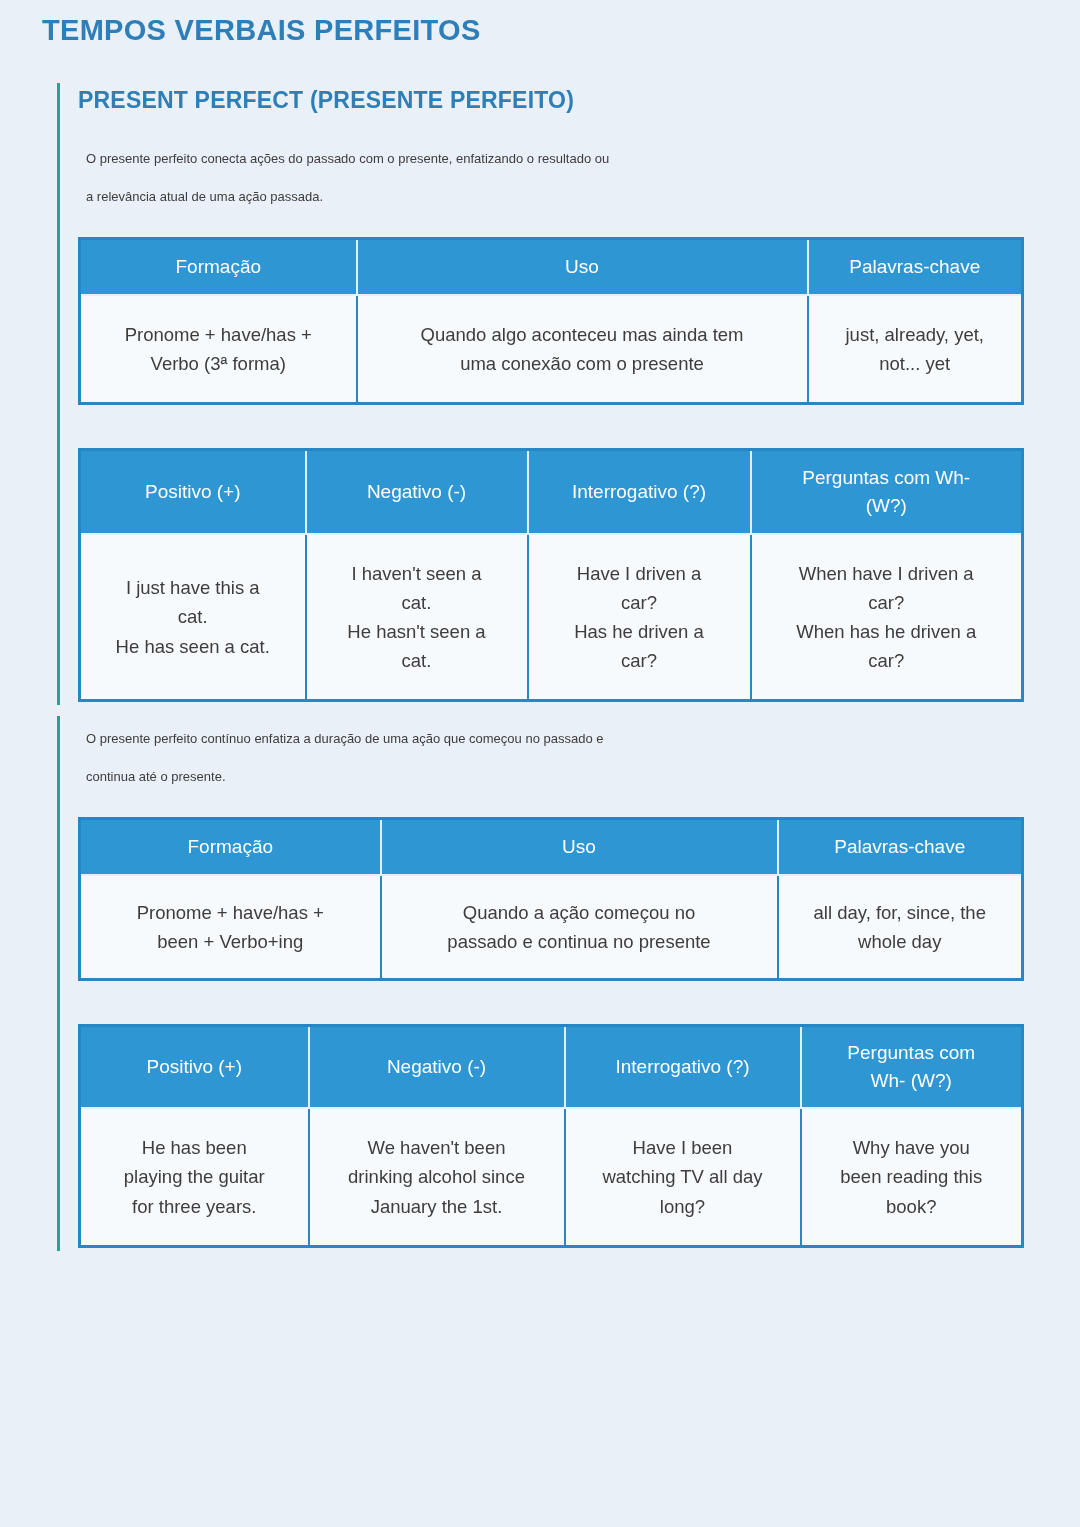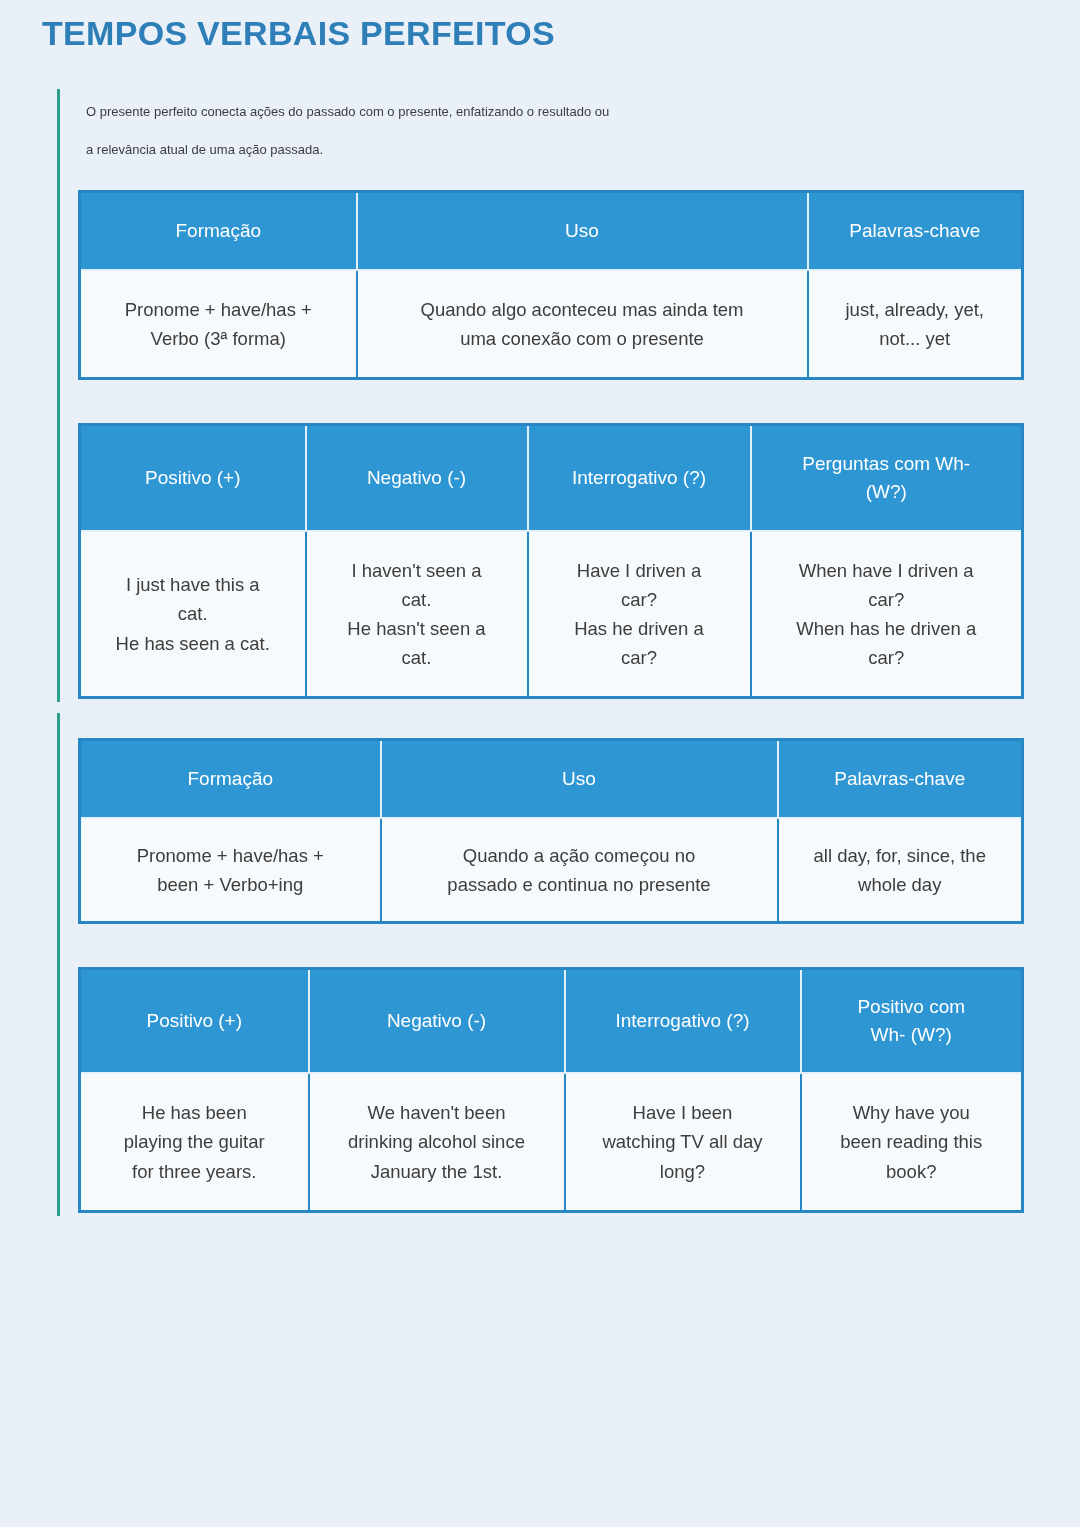--- a/index.html
+++ b/index.html
@@ -6,21 +6,21 @@
   body {
     width: 1080px;
     height: 1527px;
     background: #e9f0f8;
     font-family: "Liberation Sans", sans-serif;
     color: #3d3d3d;
     overflow: hidden;
   }
   h1 {
     color: #2e7eb8;
-    font-size: 34px;
+    font-size: 29px;
     font-weight: 600;
     margin: 14px 0 36px 42px;
     letter-spacing: 0.3px;
   }
   .section {
     margin-left: 57px;
     margin-right: 42px;
     border-left: 3px solid #2aa18c;
     padding: 4px 0 3px 18px;
   }
@@ -49,21 +49,21 @@
   .formation { margin-top: 21px; }
   .examples  { margin-top: 43px; }
   th {
     background: #2f96d4;
     color: #ffffff;
     font-weight: 400;
     font-size: 19px;
     border: 2px solid #e4f0f9;
     white-space: pre-line;
     line-height: 1.45;
-    padding: 12px 10px;
+    padding: 1px 10px;
     text-align: center;
     vertical-align: middle;
   }
   td {
     background: #f7fafc;
     border: 2px solid #2787c5;
     font-size: 18.5px;
     color: #3d3d3d;
     white-space: pre-line;
     line-height: 1.58;
@@ -76,20 +76,21 @@
   .t-ex-1  th { height: 80px; }   .t-ex-1  td { height: 136px; }
   .t-form-2 th { height: 52px; }  .t-form-2 td { height: 74px; }
   .t-ex-2  th { height: 78px; }   .t-ex-2  td { height: 108px; }
 </style>
 </head>
 <body>
 
 <h1>TEMPOS VERBAIS PERFEITOS</h1>
 
 <div class="section">
+  <h2>PRESENT PERFECT (PRESENTE PERFEITO)</h2>
   <p class="intro">O presente perfeito conecta ações do passado com o presente, enfatizando o resultado ou
 a relevância atual de uma ação passada.</p>
 
   <table class="formation t-form-1">
     <colgroup>
         <col style="width:277px">
         <col style="width:451px">
         <col style="width:215px">
       </colgroup>
     <thead>
@@ -143,20 +144,22 @@
         <td>When have I driven a
 car?
 When has he driven a
 car?</td>
       </tr>
     </tbody>
   </table>
 </div>
 
 <div class="section">
+  <p class="intro">O presente perfeito contínuo enfatiza a duração de uma ação que começou no passado e
+continua até o presente.</p>
 
   <table class="formation t-form-2">
     <colgroup>
         <col style="width:301px">
         <col style="width:397px">
         <col style="width:245px">
       </colgroup>
     <thead>
       <tr>
         <th>Formação</th>
@@ -181,21 +184,21 @@
         <col style="width:229px">
         <col style="width:256px">
         <col style="width:236px">
         <col style="width:222px">
       </colgroup>
     <thead>
       <tr>
         <th>Positivo (+)</th>
         <th>Negativo (-)</th>
         <th>Interrogativo (?)</th>
-        <th>Positivo com
+        <th>Perguntas com
 Wh- (W?)</th>
       </tr>
     </thead>
     <tbody>
       <tr>
         <td>He has been
 playing the guitar
 for three years.</td>
         <td>We haven't been
 drinking alcohol since

